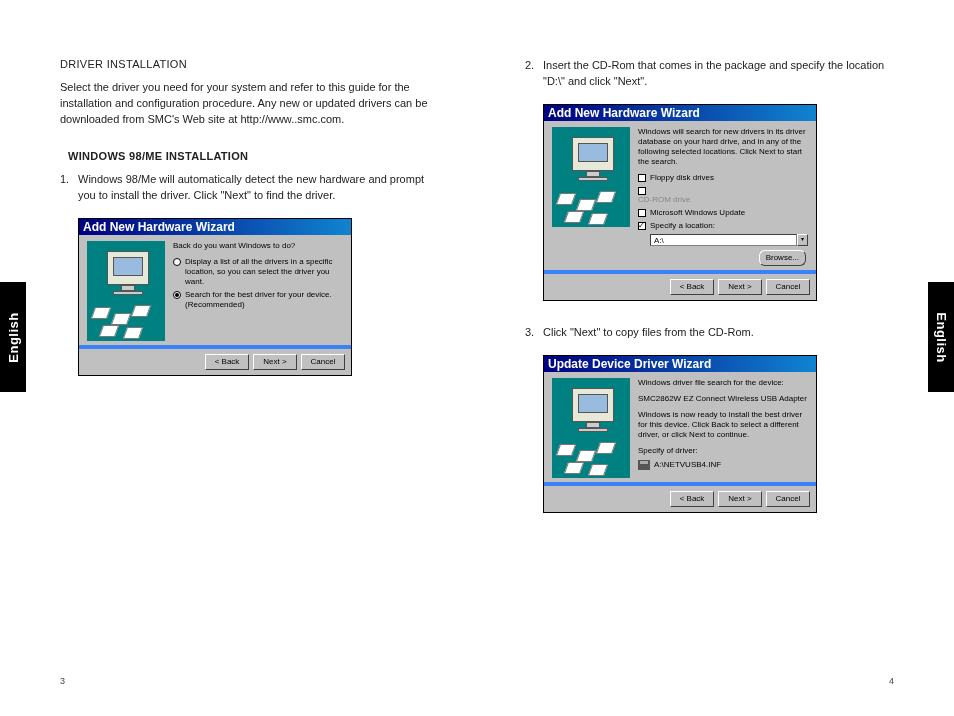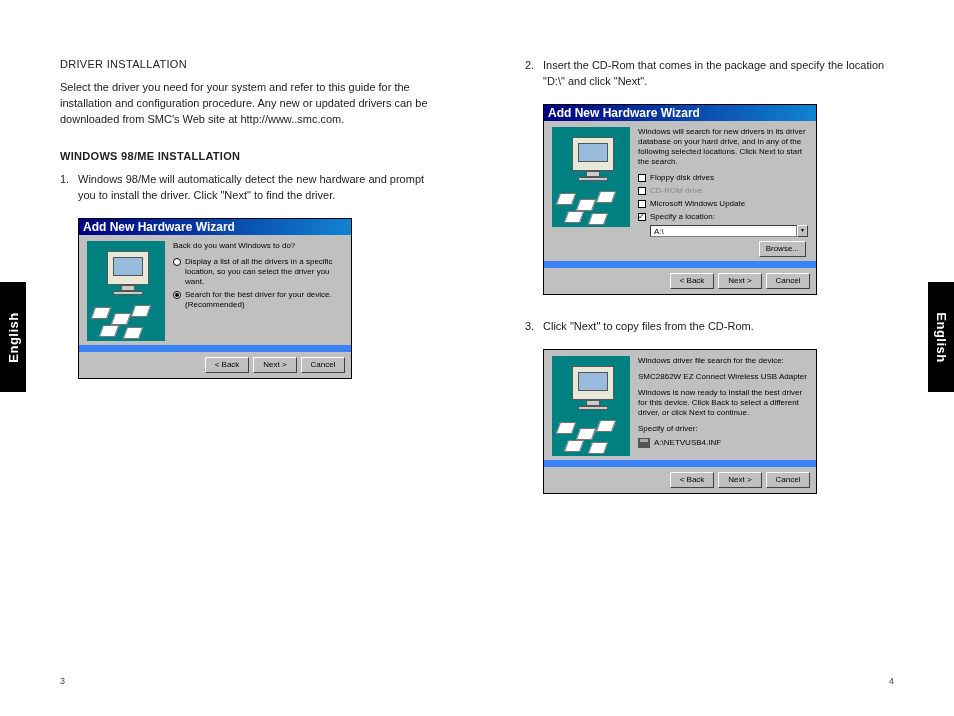--- a/index.html
+++ b/index.html
@@ -32,21 +32,21 @@
     font-size: 13px;
     display: flex;
     align-items: center;
     justify-content: center;
   }
   .tab.left { left: 0; }
   .tab.right { right: 0; }
   .tab span { transform: rotate(-90deg); white-space: nowrap; letter-spacing: 0.5px;}
   .tab.right span { transform: rotate(90deg); }
   h1 { font-size: 11px; font-weight: normal; margin-bottom: 10px; letter-spacing: 0.3px; }
-  h2 { font-size: 11px; font-weight: bold; margin: 22px 0 10px; letter-spacing: 0.3px;}
+  h2 { font-size: 11px; font-weight: bold; margin: 22px 8px 10px; letter-spacing: 0.3px;}
   p { line-height: 1.45; margin-bottom: 8px; }
   .ol-item { display: flex; margin-bottom: 8px; line-height: 1.45; }
   .ol-num { width: 18px; flex-shrink: 0; }
   .ol-text { flex: 1; }
   .pagenum { position: absolute; bottom: 30px; font-size: 9px; color: #444; }
   .pagenum.l { left: 60px; }
   .pagenum.r { right: 60px; }
 
   
   .wizard {
@@ -98,34 +98,34 @@
 
   .wizard .content { flex:1; line-height:1.25; }
   .wizard .content .prompt { margin-bottom: 6px; }
   .wizard .opt { display:flex; align-items:flex-start; margin: 3px 0; }
   .radio, .chk {
     width:8px; height:8px; border:1px solid #000; background:#fff; margin:1px 4px 0 0; flex-shrink:0;
   }
   .radio{ border-radius:50%; position:relative;}
   .radio.sel::after{content:"";position:absolute;left:1px;top:1px;width:4px;height:4px;border-radius:50%;background:#000;}
   .chk.sel::after{content:"✓"; font-size:8px; line-height:6px; position:relative; top:-2px; left:-1px;}
-  .disabled { color:#888; }
+  .disabled { color:#888;flex-direction:column; }
   .inputrow { display:flex; margin:3px 0 0 12px; align-items:center;}
   .textbox { flex:1; height:12px; background:#fff; border:1px solid #808080; border-top-color:#404040; border-left-color:#404040; padding:0 3px; font-size:8px; line-height:12px;}
   .dropbtn{ width:11px;height:12px;background:#c0c0c0;border:1px solid #fff;border-right-color:#404040;border-bottom-color:#404040;display:flex;align-items:center;justify-content:center;font-size:6px;}
-  .btnrow { border-top:7px solid #3b82f6; padding:5px 6px; display:flex; justify-content:flex-end; gap:4px; }
+  .btnrow { border-top:4px solid #3b82f6; padding:5px 6px; display:flex; justify-content:flex-end; gap:4px; }
   .btn98, .browsebtn {
     min-width: 44px; height:16px;
     background:#c0c0c0;
     border:1px solid #fff;
     border-right-color:#404040; border-bottom-color:#404040;
     font-size:8px; text-align:center; line-height:14px;
     padding: 0 6px;
   }
-  .browsebtn{ min-width:38px; margin-left:4px;}
+  .browsebtn{ min-width:38px; margin-left:4px;border-radius:6px;}
   .browse-row{ display:flex; justify-content:flex-end; margin-top:4px; padding-right:2px;}
   .loc-row{ display:flex; align-items:center; margin-top:4px;}
   .floppy{ width:12px;height:10px;background:#555;margin-right:4px;position:relative;}
   .floppy::after{content:"";position:absolute;left:2px;top:1px;width:8px;height:3px;background:#aaa;}
 </style>
 </head>
 <body>
 
 <div class="spread">
 
@@ -235,20 +235,21 @@
         <div class="btn98">Cancel</div>
       </div>
     </div>
 
     <div class="ol-item" style="margin-top:24px;">
       <div class="ol-num">3.</div>
       <div class="ol-text">Click "Next" to copy files from the CD-Rom.</div>
     </div>
 
     <div class="wizard">
+      <div class="titlebar">Update Device Driver Wizard</div>
       <div class="body">
         <div class="art">
           <div class="monitor"></div>
             <div class="stand"></div>
             <div class="base"></div>
           <div class="paper p1"></div>
             <div class="paper p2"></div>
             <div class="paper p3"></div>
             <div class="paper p4"></div>
             <div class="paper p5"></div>

